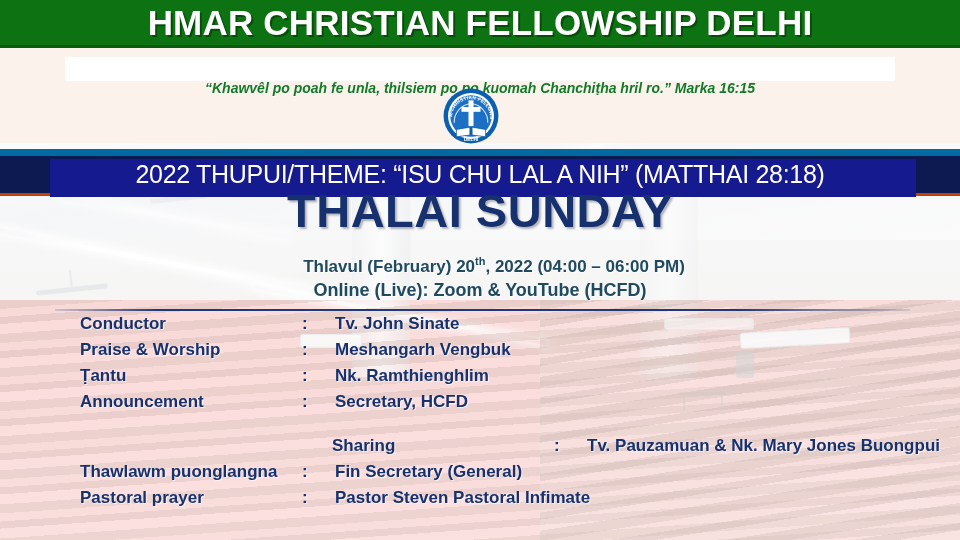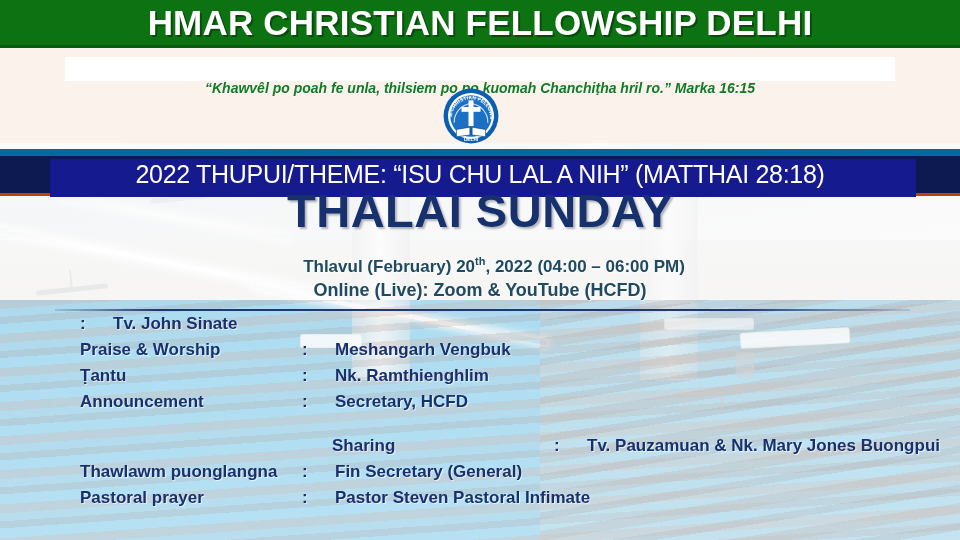--- a/index.html
+++ b/index.html
@@ -6,21 +6,21 @@
   html, body {
     width: 960px; height: 540px;
     font-family: "Liberation Sans", sans-serif;
     overflow: hidden;
     background: #ffffff;
   }
   #poster {
     position: relative;
     width: 960px; height: 540px;
     overflow: hidden;
-    background: #0ea5e9;
+    background: #fca5a5;
   }
 
   
   .bg-photo {
     position: absolute; left: 0; top: 0; width: 960px; height: 540px;
     overflow: hidden;
   }
   .bg-photo .hall-wall {
     position: absolute; left: 0; top: 0; width: 960px; height: 300px;
     background:
@@ -299,20 +299,21 @@
 
   <div class="date-line">
     <span>Thlavul (February) 20</span><sup>th</sup><span>,  2022 (04:00 – 06:00 PM)</span>
   </div>
   <div class="online-line">Online (Live): Zoom &amp; YouTube (HCFD)</div>
 
   <div class="divider"></div>
 
   <div class="program" id="program-list">
       <div class="prog-row">
+        <div class="prog-label">Conductor</div>
         <div class="prog-colon">:</div>
         <div class="prog-value">Tv. John Sinate</div>
       </div>
       <div class="prog-row">
         <div class="prog-label">Praise &amp; Worship</div>
         <div class="prog-colon">:</div>
         <div class="prog-value">Meshangarh Vengbuk</div>
       </div>
       <div class="prog-row">
         <div class="prog-label">Ṭantu</div>

